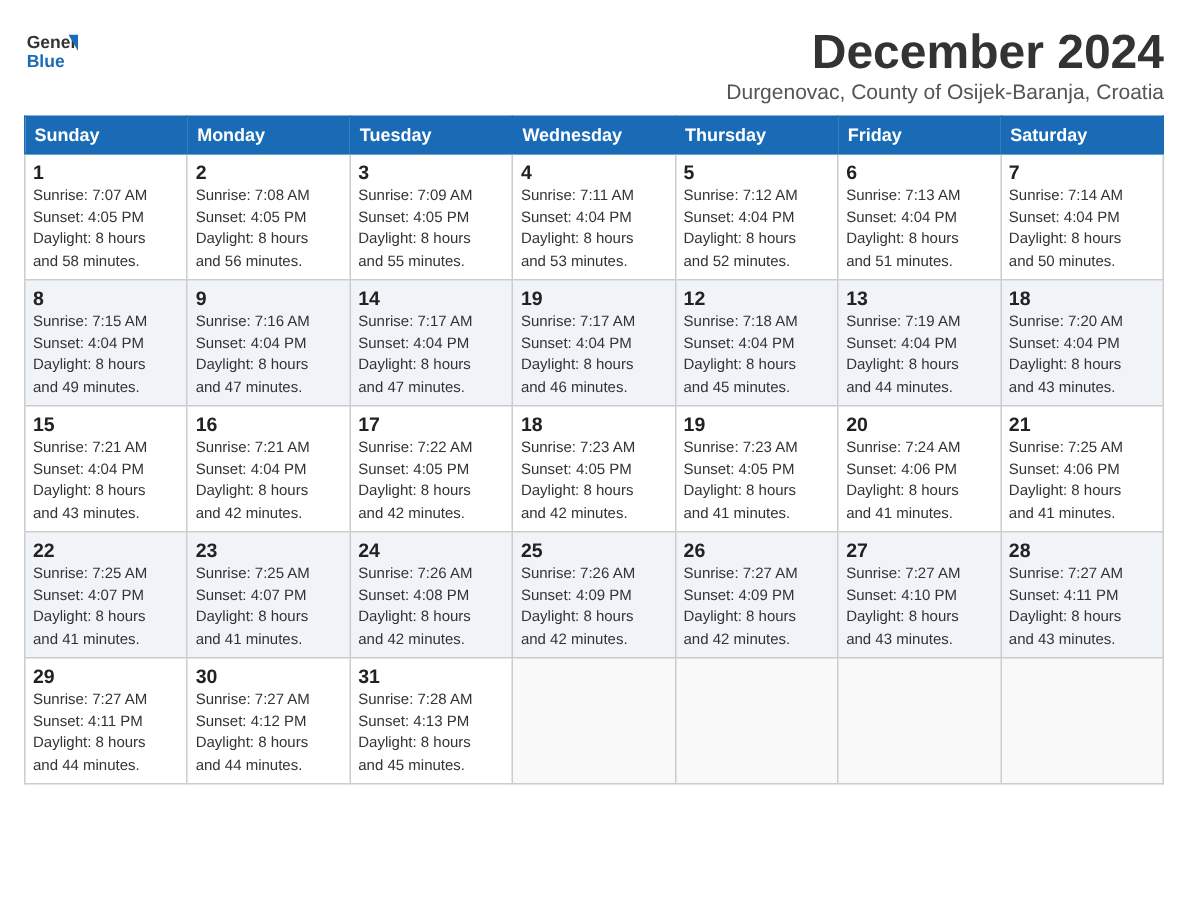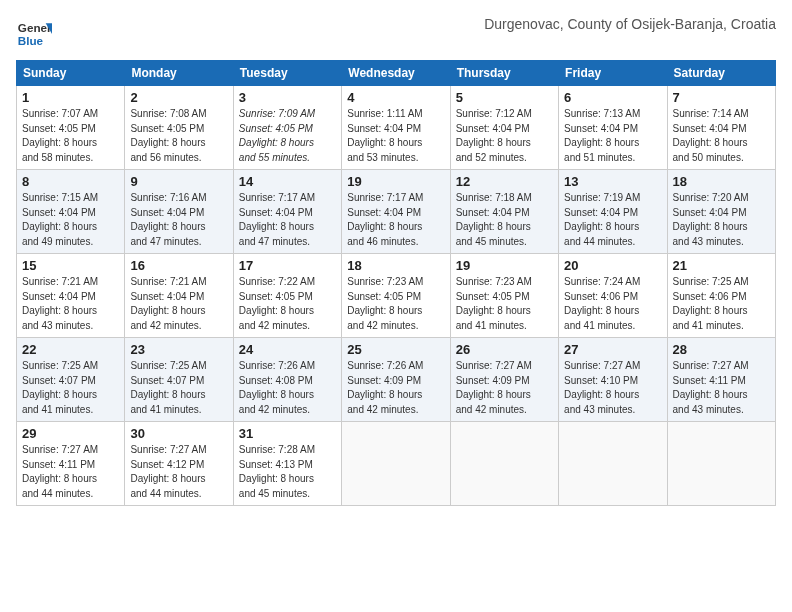--- a/index.html
+++ b/index.html
@@ -82,20 +82,21 @@
 
 <div class="header">
   <div class="logo">
     <svg class="logo-icon" viewBox="0 0 40 40" xmlns="http://www.w3.org/2000/svg">
       <text x="2" y="18" font-size="13" font-weight="bold" fill="#333" font-family="Arial">General</text>
       <text x="2" y="32" font-size="13" font-weight="bold" fill="#1a6bb5" font-family="Arial">Blue</text>
       <polygon points="33,8 40,8 40,20" fill="#1a6bb5"></polygon>
     </svg>
   </div>
   <div class="title-block">
+    <div class="month-title">December 2024</div>
     <div class="subtitle">Durgenovac, County of Osijek-Baranja, Croatia</div>
   </div>
 </div>
 
 <table class="calendar">
   <thead>
     <tr id="header-row">
     <th>Sunday</th>
         <th>Monday</th>
         <th>Tuesday</th>
@@ -116,28 +117,28 @@
         </td>
         <td>
           <span class="day-num">2</span>
           <div class="day-info" style="white-space: pre-line;">Sunrise: 7:08 AM
 Sunset: 4:05 PM
 Daylight: 8 hours
 and 56 minutes.</div>
         </td>
         <td>
           <span class="day-num">3</span>
-          <div class="day-info" style="white-space: pre-line; font-style: italic;">Sunrise: 7:09 AM
+          <div class="day-info" style="white-space: pre-line;">Sunrise: 7:09 AM
 Sunset: 4:05 PM
 Daylight: 8 hours
 and 55 minutes.</div>
         </td>
         <td>
           <span class="day-num">4</span>
-          <div class="day-info" style="white-space: pre-line;">Sunrise: 1:11 AM
+          <div class="day-info" style="white-space: pre-line;">Sunrise: 7:11 AM
 Sunset: 4:04 PM
 Daylight: 8 hours
 and 53 minutes.</div>
         </td>
         <td>
           <span class="day-num">5</span>
           <div class="day-info" style="white-space: pre-line;">Sunrise: 7:12 AM
 Sunset: 4:04 PM
 Daylight: 8 hours
 and 52 minutes.</div>

